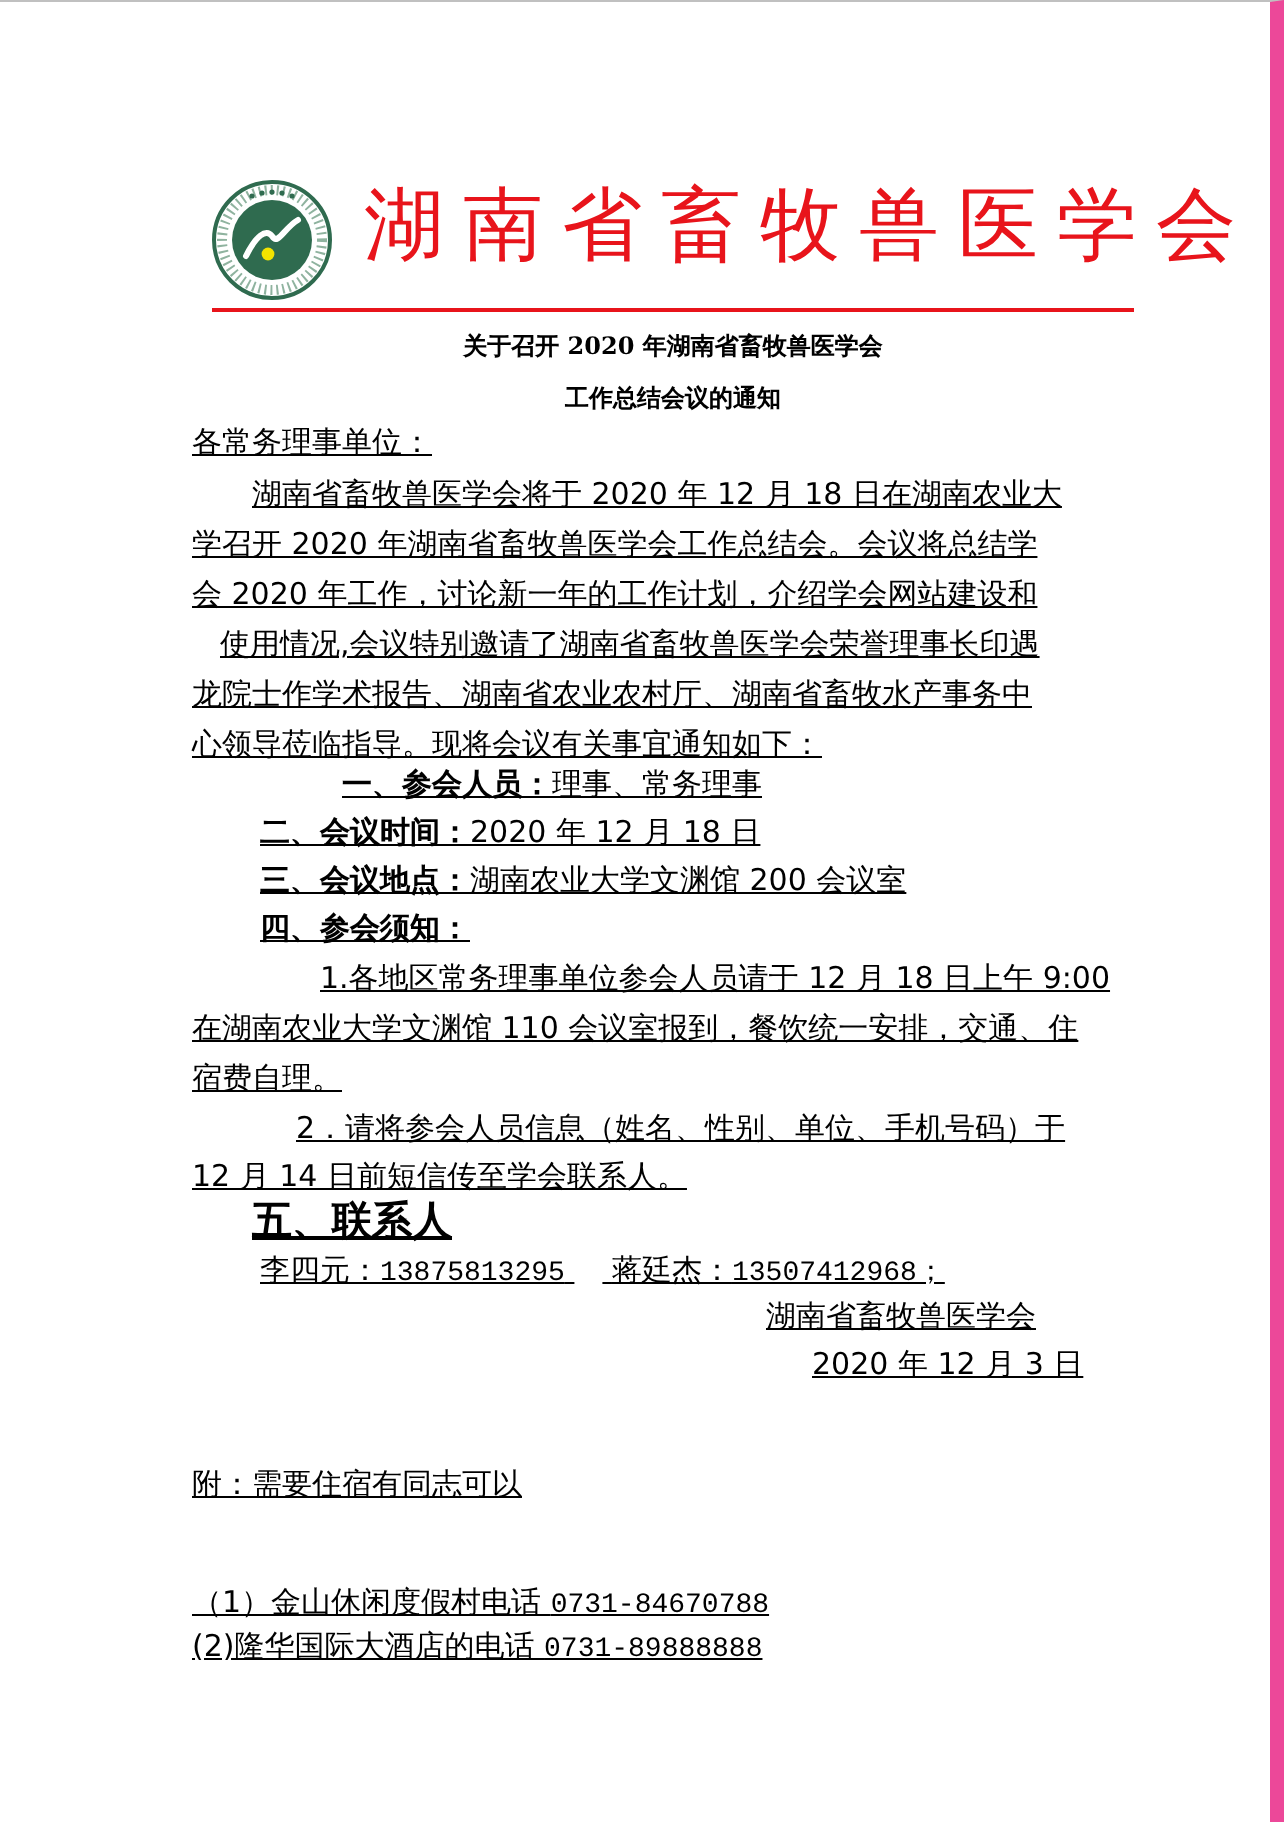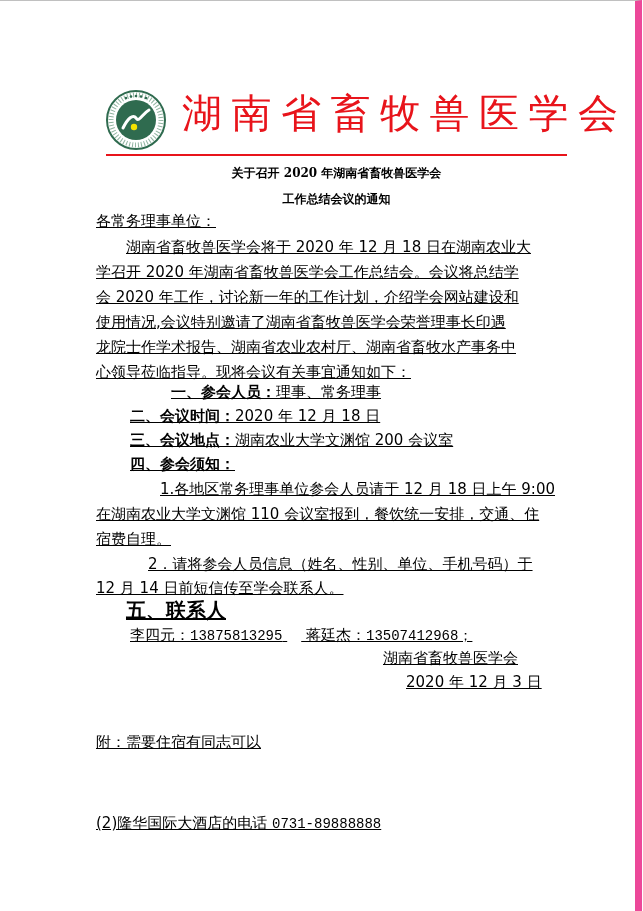--- a/index.html
+++ b/index.html
@@ -100,21 +100,21 @@
 
   <div class="notice-title" style="top:159px;">关于召开 2020 年湖南省畜牧兽医学会</div>
   <div class="notice-title" style="top:185px;">工作总结会议的通知</div>
 
   <div class="body-line" style="left:96px; top:208px;">各常务理事单位：</div>
 
   <div>
     <div class="body-line" style="left:126px; top:234px;">湖南省畜牧兽医学会将于 2020 年 12 月 18 日在湖南农业大</div>
     <div class="body-line" style="left:96px; top:259px;">学召开 2020 年湖南省畜牧兽医学会工作总结会。会议将总结学</div>
     <div class="body-line" style="left:96px; top:284px;">会 2020 年工作，讨论新一年的工作计划，介绍学会网站建设和</div>
-    <div class="body-line" style="left:96px; top:309px;">使用情况,会议特别邀请了湖南省畜牧兽医学会荣誉理事长印遇</div>
+    <div class="body-line" style="left:110px; top:309px;">使用情况,会议特别邀请了湖南省畜牧兽医学会荣誉理事长印遇</div>
     <div class="body-line" style="left:96px; top:334px;">龙院士作学术报告、湖南省农业农村厅、湖南省畜牧水产事务中</div>
     <div class="body-line" style="left:96px; top:359px;">心领导莅临指导。现将会议有关事宜通知如下：</div>
   </div>
 
   <div class="body-line" style="left:130px; top:379px;margin-left:41px;">
     <span class="bold-label">一、参会人员：</span><span>理事、常务理事</span>
   </div>
   <div class="body-line" style="left:130px; top:403px;">
     <span class="bold-label">二、会议时间：</span><span>2020 年 12 月 18 日</span>
   </div>
@@ -135,17 +135,20 @@
   <div class="body-line" style="left:130px; top:622px;">
     <span>李四元：</span><span class="mono">13875813295</span>
     <span style="display:inline-block; width:14px;"></span>
     <span>蒋廷杰：</span><span class="mono">13507412968；</span>
   </div>
 
   <div class="body-line" style="left:383px; top:645px;">湖南省畜牧兽医学会</div>
   <div class="body-line" style="left:406px; top:669px;">2020 年 12 月 3 日</div>
 
   <div class="body-line" style="left:96px; top:729px;">附：需要住宿有同志可以</div>
+  <div class="body-line" style="left:96px; top:788px;">
+    <span>（1）金山休闲度假村电话 </span><span class="mono">0731-84670788</span>
+  </div>
   <div class="body-line" style="left:96px; top:810px;">
     <span>(2)隆华国际大酒店的电话 </span><span class="mono">0731-89888888</span>
   </div>
 
 </div>
 
 </body></html>

